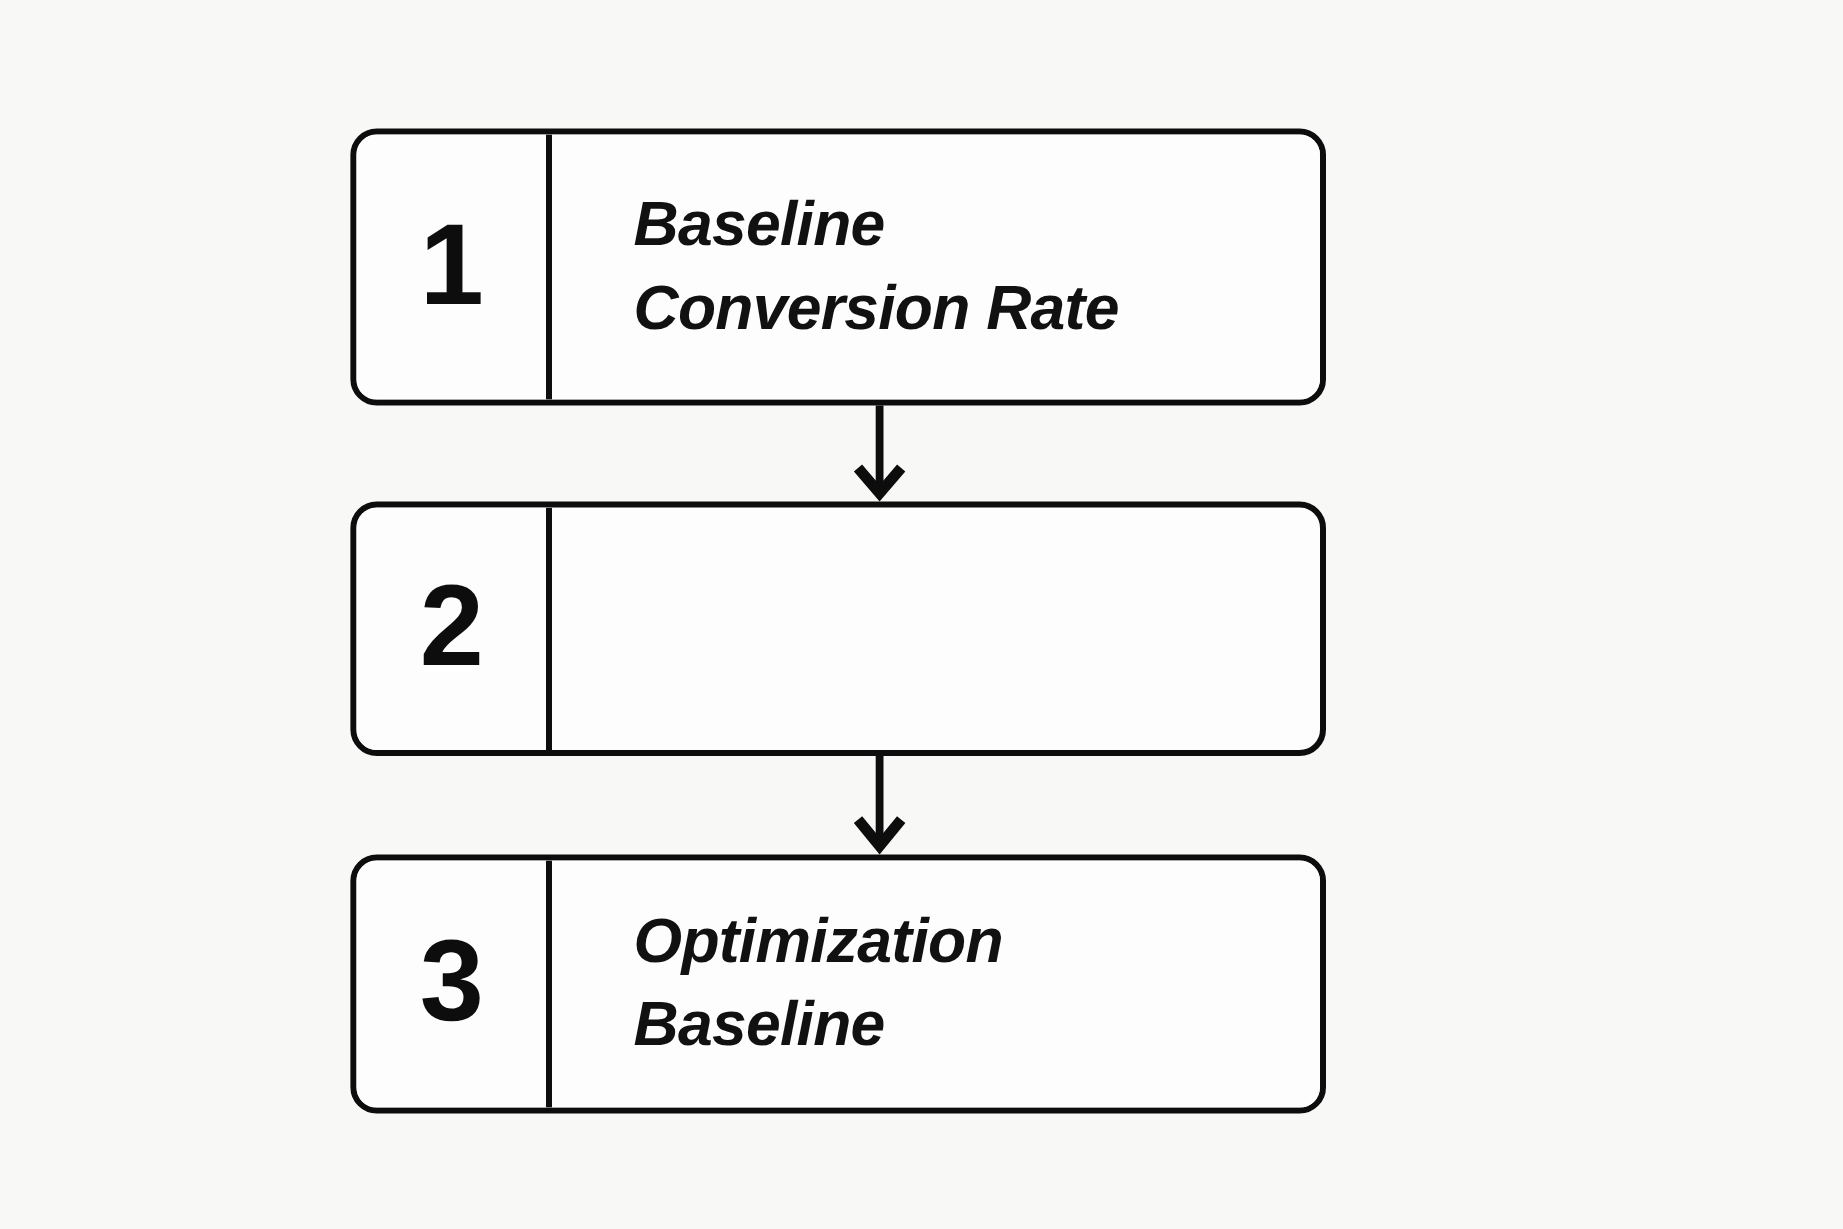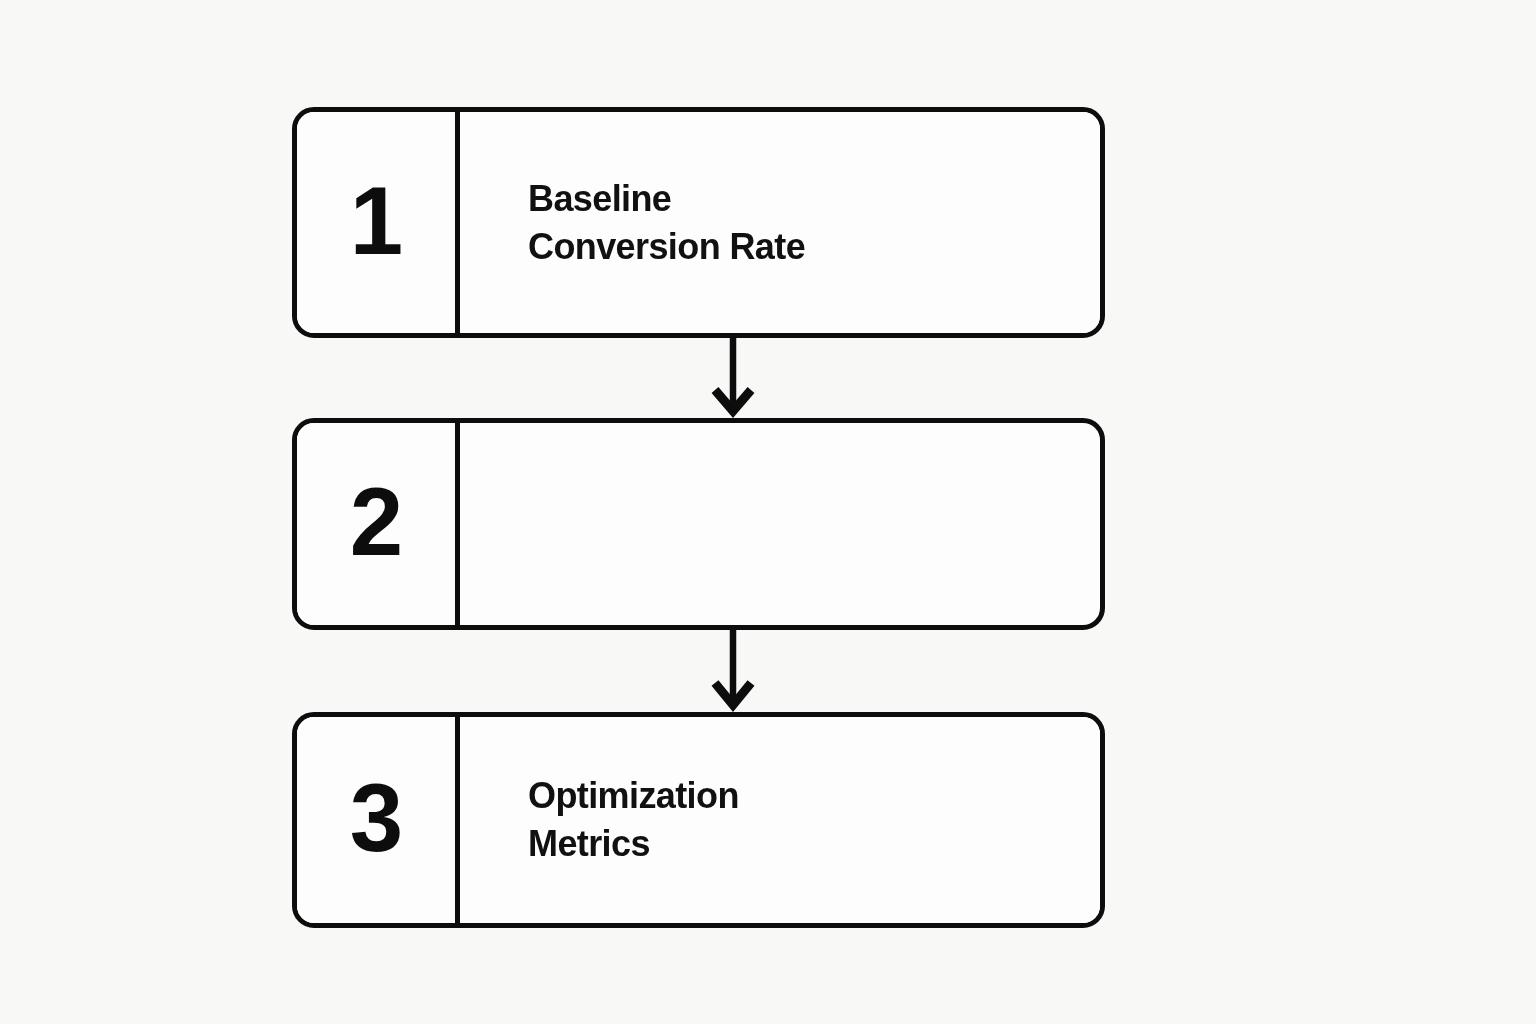--- a/index.html
+++ b/index.html
@@ -60,26 +60,27 @@
     display: flex;
     align-items: center;
     justify-content: flex-start;
     padding-left: 68px;
     padding-right: 24px;
     box-sizing: border-box;
     background: #fdfdfd;
   }
 
   .step-label {
-    font-size: 36px;
+    font-size: 52px;
     font-weight: 700;
     line-height: 1.33;
     color: #111111;
     letter-spacing: -0.6px;
     white-space: pre-line;
+    font-style: italic;
   }
 
   
   #step-box-1 { left: 292px; top: 107px;  width: 813px; height: 231px; }
   #step-box-2 { left: 292px; top: 418px;  width: 813px; height: 212px; }
   #step-box-3 { left: 292px; top: 712px;  width: 813px; height: 216px; }
 
   
   .connector-arrow {
     position: absolute;
@@ -130,17 +131,17 @@
       <polyline points="10,53 28,75 46,53" fill="none" stroke="#0d0d0d" stroke-width="9" stroke-linecap="butt" stroke-linejoin="miter"></polyline>
     </svg>
   </div>
 
   <div class="step-box" id="step-box-3">
     <div class="step-number-cell">
       <span class="step-number">3</span>
     </div>
     <div class="step-label-cell">
       <span class="step-label">Optimization
-Metrics</span>
+Baseline</span>
     </div>
   </div>
 
 </div>
 
 </body></html>

